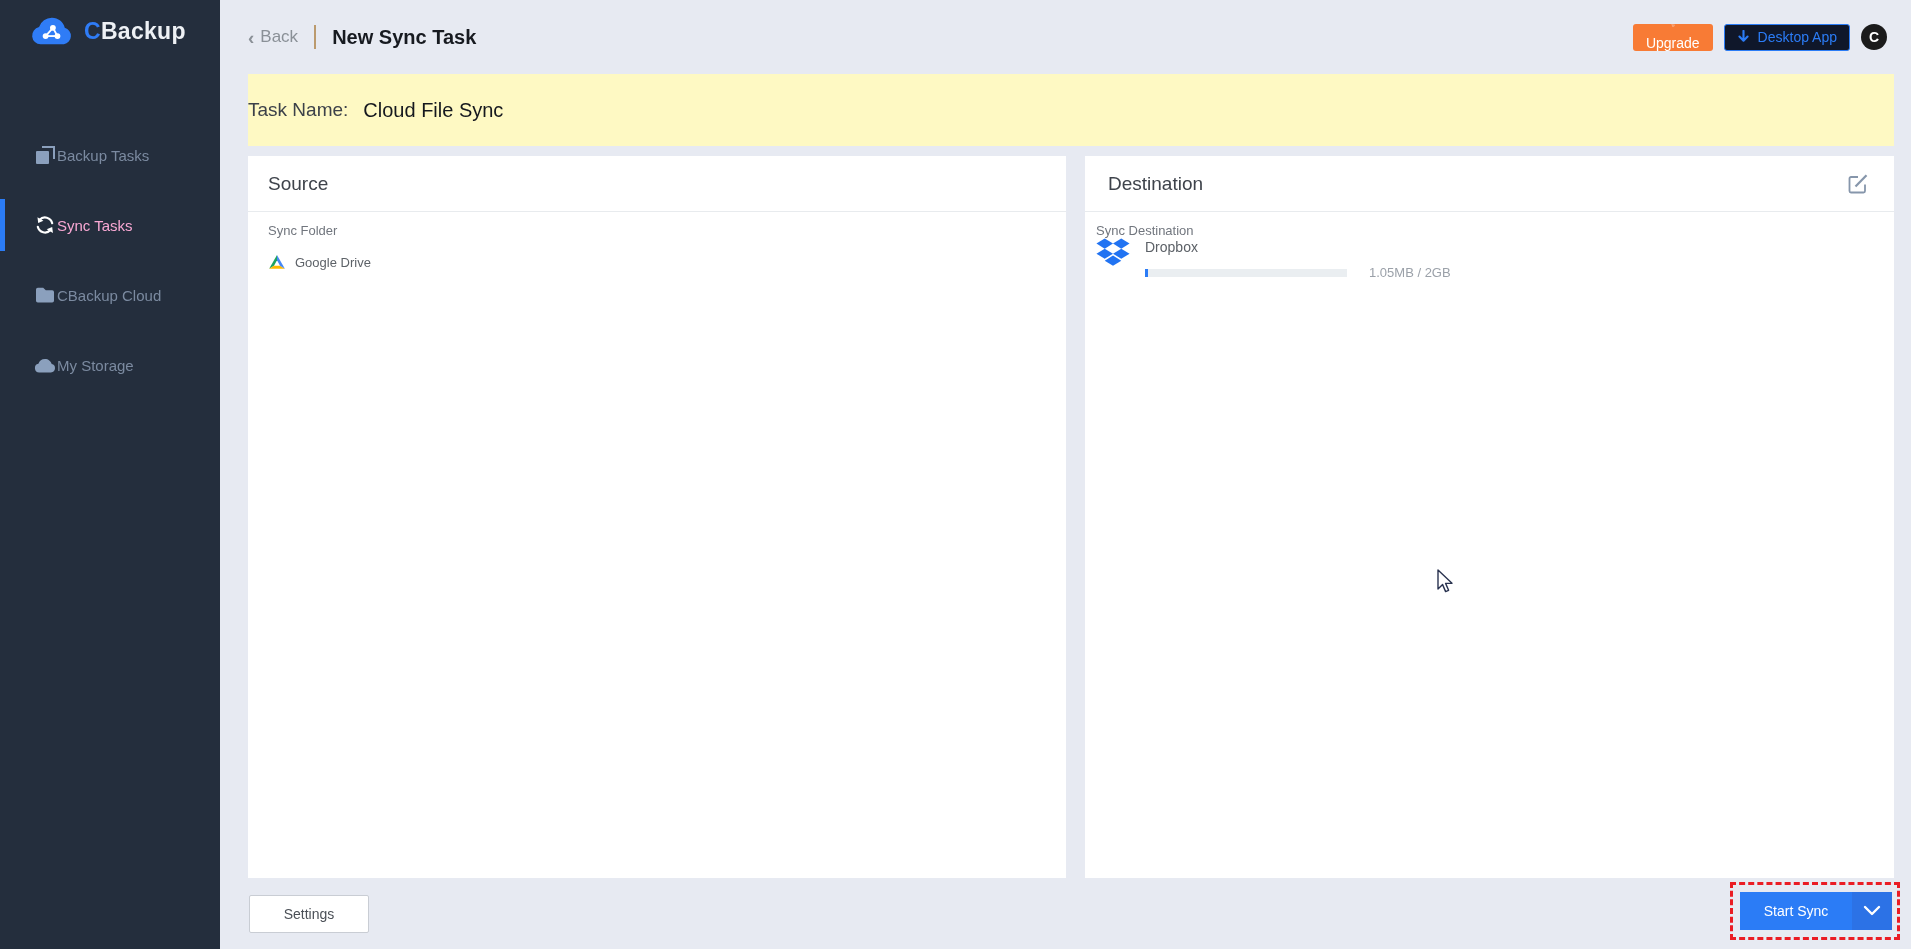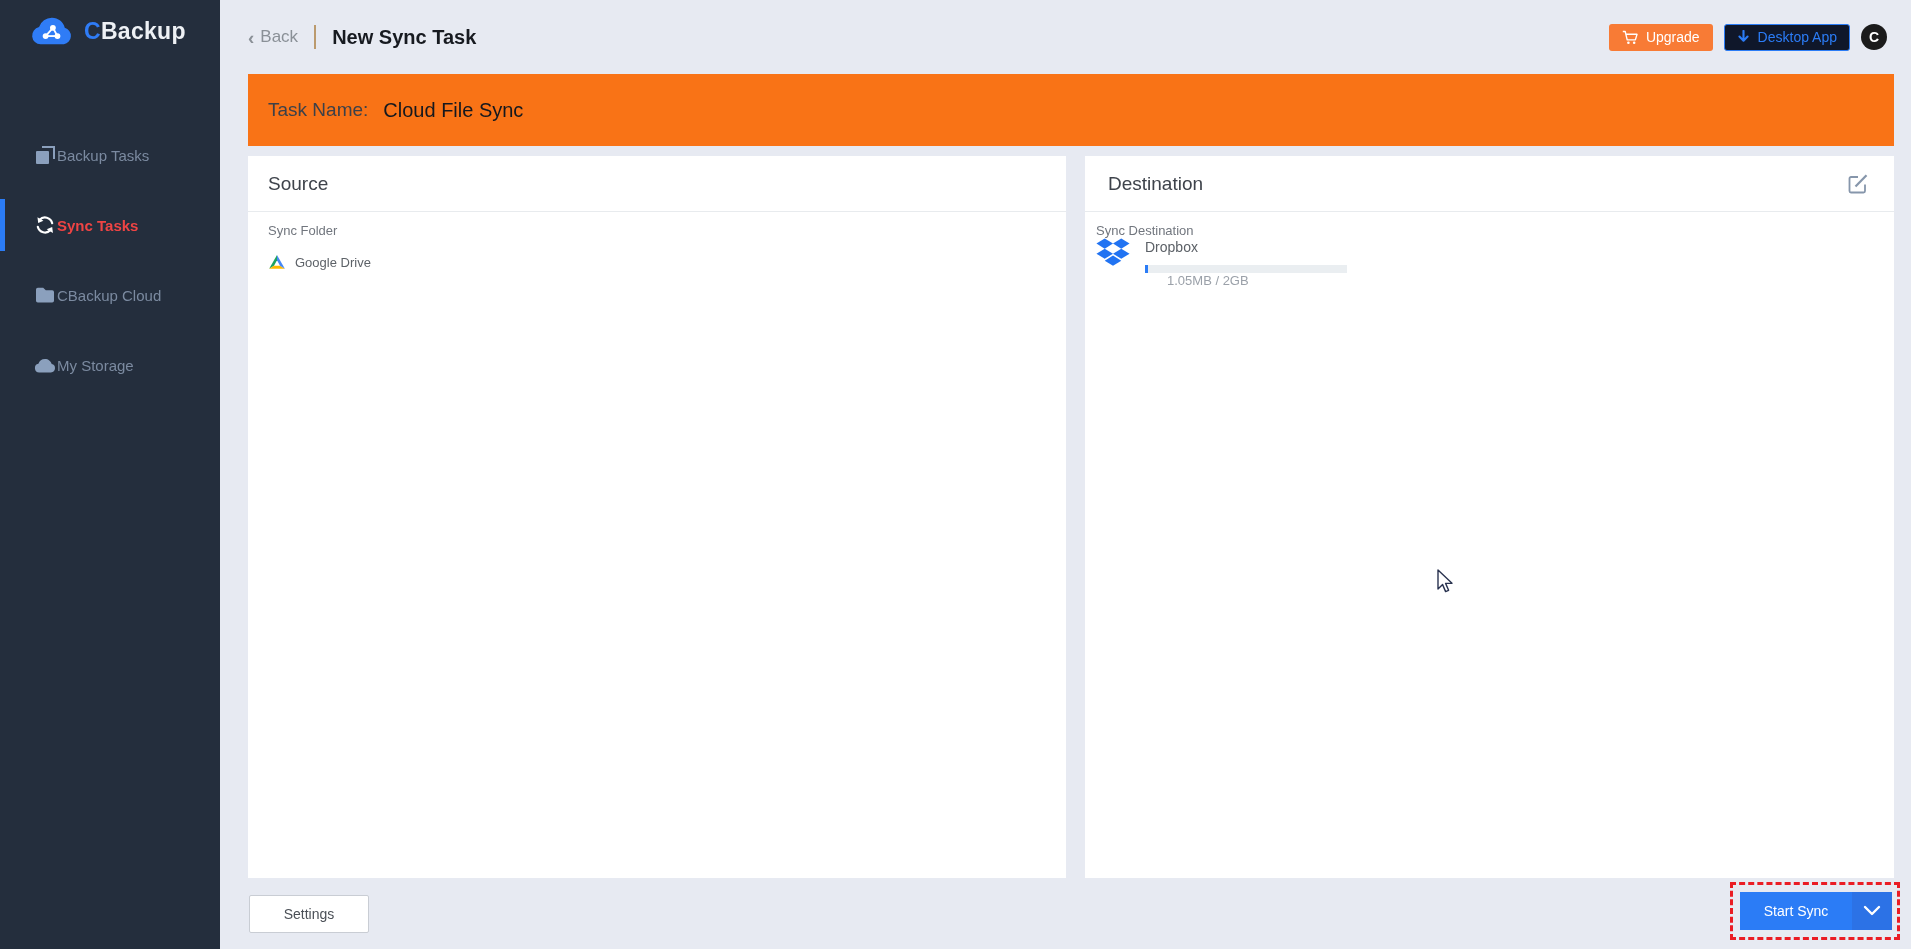--- a/index.html
+++ b/index.html
@@ -13,58 +13,58 @@
   
   .sidebar { position:absolute; left:0; top:0; width:220px; height:949px; background:#242e3d; }
   .logo-row { position:absolute; left:30px; top:16px; display:flex; align-items:center; gap:10px; }
   .brand { font-size:23px; font-weight:bold; letter-spacing:.3px; }
   .brand .c { color:#2f7cf6; }
   .brand .rest { color:#eef1f5; }
   .nav { position:absolute; top:120px; left:0; right:0; }
   .nav-item { position:relative; height:70px; display:flex; align-items:center; gap:0;
               padding-left:33px; color:#7b8aa0; font-size:15px; cursor:pointer; }
   .nav-item .nicon { width:24px; height:24px; flex:0 0 24px; }
-  .nav-item.active { color:#ef4444;font-weight:bold; }
+  .nav-item.active { color:#f9a8d4; }
   .nav-item.active::before { content:""; position:absolute; left:0; top:9px; bottom:9px; width:5px; background:#2b7cf6; }
   
   .topbar { position:absolute; left:220px; top:0; right:0; height:74px; display:flex; align-items:center; padding:0 24px 0 28px; }
   .back-link { display:flex; align-items:center; gap:6px; color:#8a9097; font-size:17px; cursor:pointer; }
   .back-chev { font-size:19px; line-height:1; color:#8a9097; font-weight:bold; }
   .crumb-divider { width:2px; height:24px; background:#bb9a6e; margin:0 16px; }
   .page-title { font-size:20px; font-weight:bold; color:#171a20; }
   .topbar-right { margin-left:auto; display:flex; align-items:center; gap:11px; }
   .btn-upgrade { height:27px; display:flex; align-items:center; gap:8px; padding:0 13px;
-                 background:#f87b35; color:#fff; font-size:14px; border:none; border-radius:3px; cursor:pointer; }
+                 background:#f87b35; color:#fff; font-size:14px; border:none; border-radius:3px; cursor:pointer;flex-direction:column; }
   .btn-desktop { height:27px; display:flex; align-items:center; gap:8px; padding:0 12px;
                  background:#0f172a; color:#2b7cf6; font-size:14px; border:1px solid #2b7cf6; border-radius:3px; cursor:pointer; }
   .avatar { width:26px; height:26px; border-radius:50%; background:#1b1b1b; color:#fff;
             display:flex; align-items:center; justify-content:center; font-size:14px; font-weight:bold; cursor:pointer; }
   
-  .task-card { position:absolute; left:248px; top:74px; width:1646px; height:72px; background:#f97316;
-               display:flex; align-items:center; padding-left:20px; }
+  .task-card { position:absolute; left:248px; top:74px; width:1646px; height:72px; background:#fef9c3;
+               display:flex; align-items:center; }
   .task-label { font-size:19px; color:#3c4149; }
   .task-value { font-size:20px; color:#15181e; margin-left:15px; }
   
   .panel { position:absolute; top:156px; background:#fff; height:722px; }
   .panel.source { left:248px; width:818px; }
   .panel.destination { left:1085px; width:809px; }
   .panel-head { height:56px; display:flex; align-items:center; justify-content:space-between;
                 border-bottom:1px solid #e8ebee; padding:0 20px; }
   .panel.destination .panel-head { padding:0 24px 0 23px; }
   .panel-title { font-size:19px; color:#3e434b; }
   .edit-btn { width:24px; height:24px; cursor:pointer; }
   .panel-body { padding:11px 20px 0 20px; }
   .panel.destination .panel-body { padding-left:11px; }
   .section-label { font-size:13px; color:#71767e; }
   .src-item { display:flex; align-items:center; gap:9px; margin-top:16px; cursor:pointer; }
   .src-item-label { font-size:13px; color:#5d6268; }
   .dest-item { display:flex; align-items:flex-start; gap:15px; cursor:pointer; }
   .dest-info { padding-top:1px; }
   .dest-name { font-size:14px; color:#5c6167; }
-  .progress-row { display:flex; align-items:flex-start; margin-top:10px;flex-direction:column; }
+  .progress-row { display:flex; align-items:center; margin-top:10px; }
   .progress-track { width:202px; height:8px; background:#eaeef1; position:relative; }
   .progress-fill { position:absolute; left:0; top:0; bottom:0; background:#2b7cf6; min-width:3px; }
   .usage-text { font-size:13px; color:#9ba1a9; margin-left:22px; }
   
   .btn-settings { position:absolute; left:249px; top:895px; width:120px; height:38px;
                   background:#fff; border:1px solid #c9cdd4; border-radius:2px;
                   font-size:14px; color:#4b5057; cursor:pointer; font-family:"Liberation Sans", sans-serif; }
   .highlight-box { position:absolute; left:1730px; top:882px; width:170px; height:58px;
                    border:3px dashed #ea1c24; pointer-events:none; }
   .btn-start-sync { position:absolute; left:1740px; top:892px; width:152px; height:38px;

